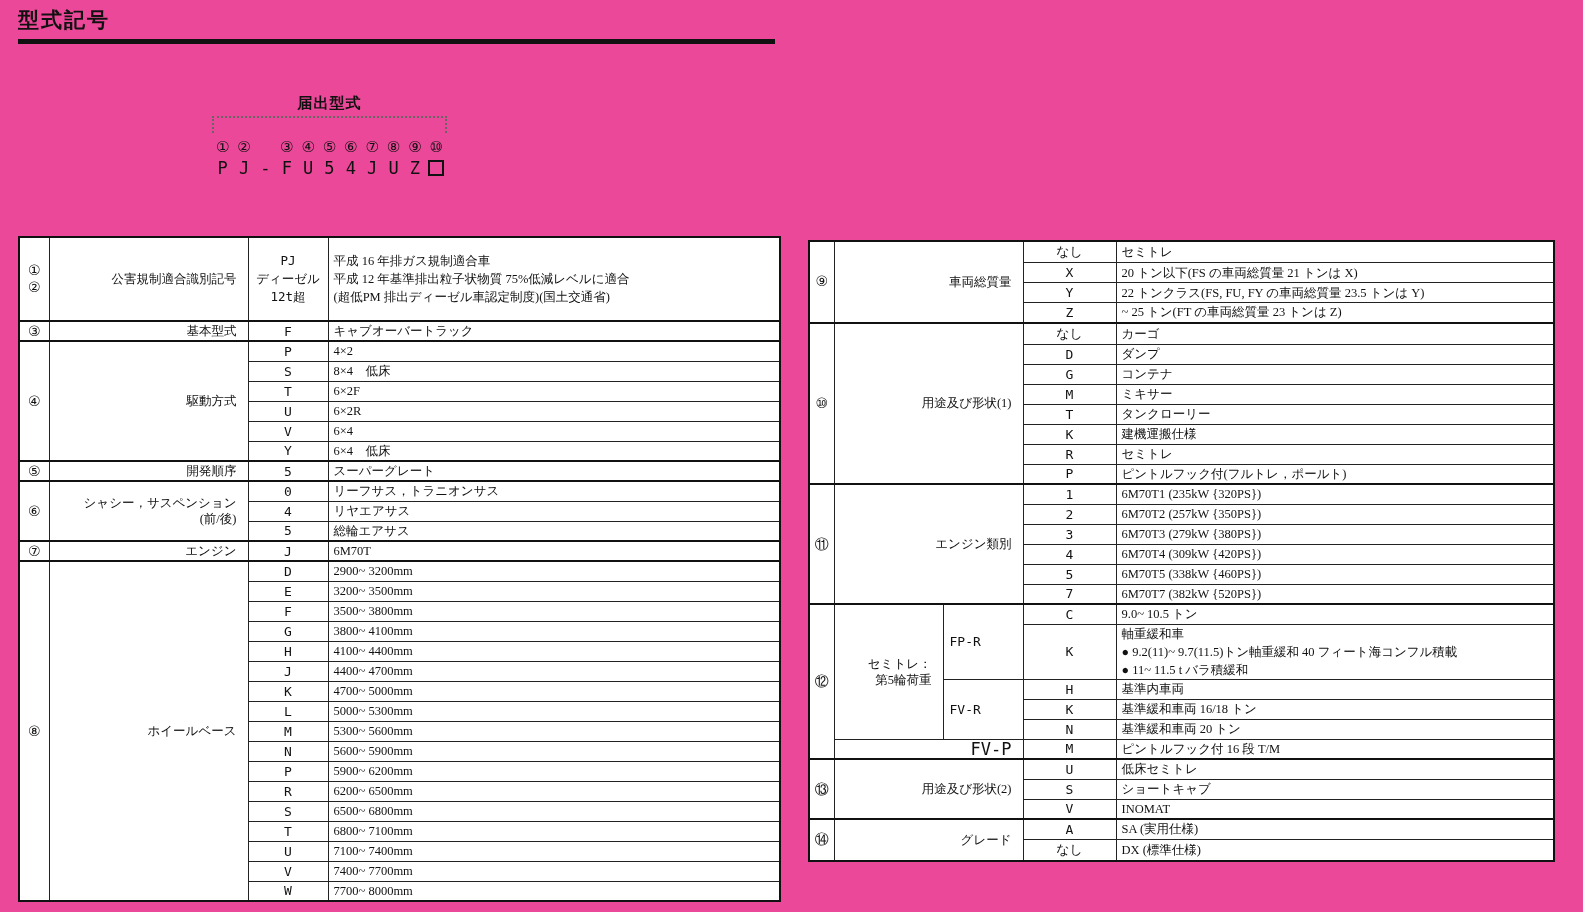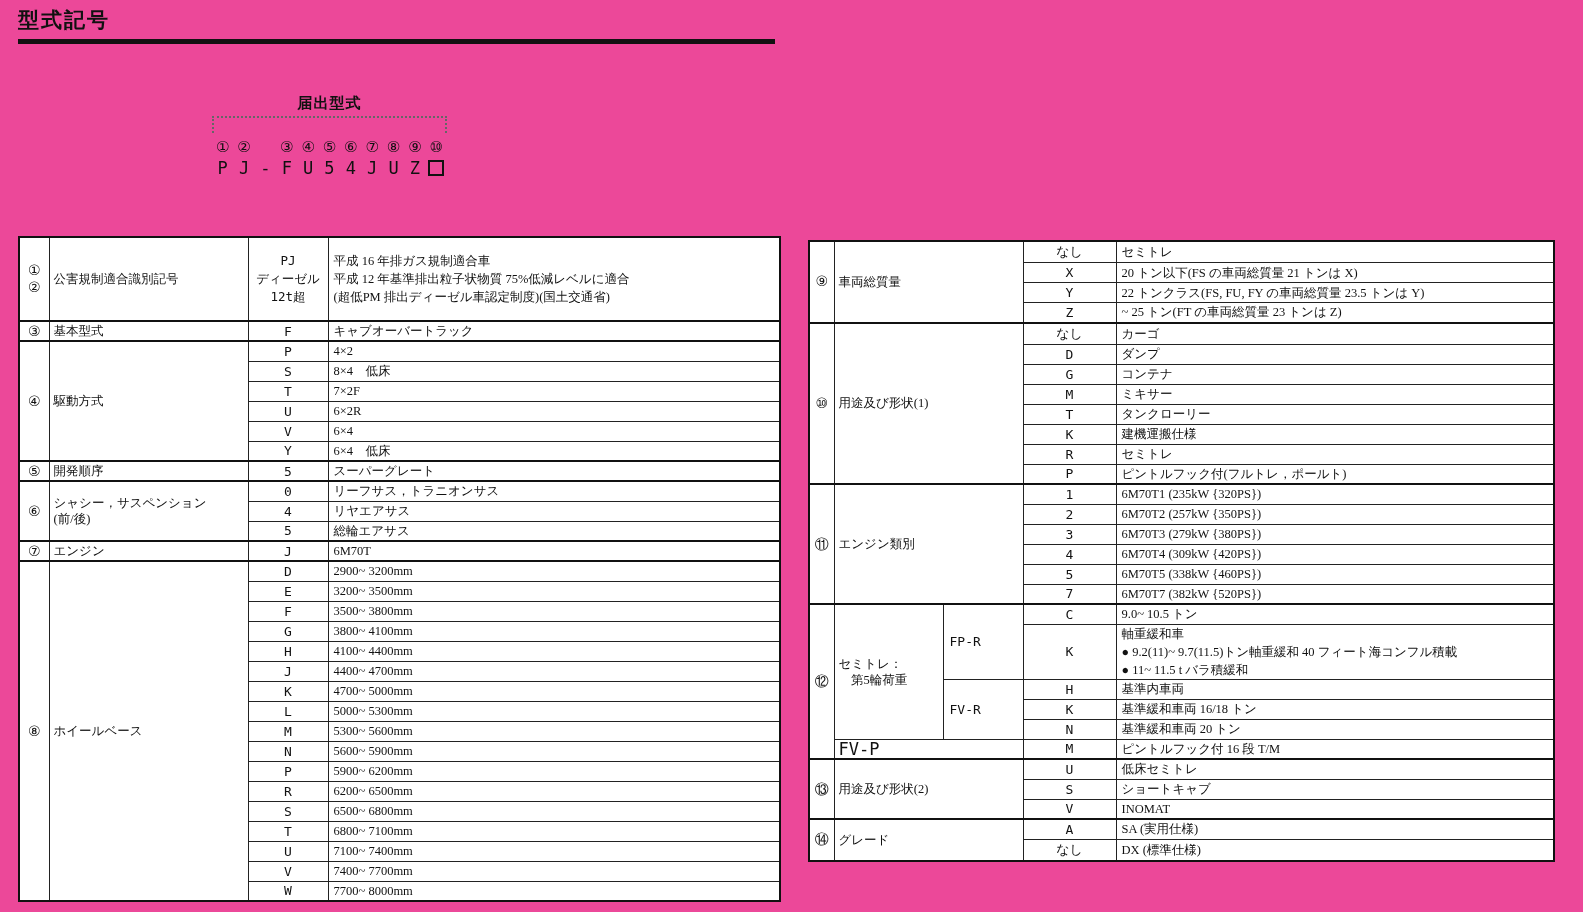--- a/index.html
+++ b/index.html
@@ -21,21 +21,21 @@
   .dg-c{height:24px;font:500 17px "DejaVu Sans Mono",monospace;line-height:22px;}
   .sq{display:inline-block;width:12px;height:12px;border:2px solid #111;vertical-align:middle;margin-bottom:3px;}
   
   table{position:absolute;border-collapse:collapse;table-layout:fixed;background:#fff;border:2px solid #111;}
   #left-table{left:18px;top:236px;width:761px;}
   #right-table{left:808px;top:240px;width:745px;}
   td{border:1px solid #222;overflow:hidden;}
   tr{height:20px;}
   tr.sec>td{border-top:2px solid #111;}
   .num-cell{text-align:center;white-space:pre-line;font-size:14px;line-height:17px;padding:0;font-family:"DejaVu Sans",sans-serif;}
-  .label-cell{white-space:pre-line;font-size:12.5px;line-height:16px;padding:0 4px;}
+  .label-cell{white-space:pre-line;font-size:12.5px;line-height:16px;padding:0 11px;text-align:right;}
   .sub-cell{font:13px "DejaVu Sans Mono",monospace;padding:18px 6px;}
   .code-cell{text-align:center;font:13px "DejaVu Sans Mono",monospace;}
   .code-cell.multi{text-align:center;vertical-align:top;white-space:pre-line;padding:14px 3px;line-height:18px;font-size:12.5px;}
   .desc-cell{font-size:12.5px;padding:0 5px;white-space:pre-line;line-height:18px;}
   .mono{font-family:"DejaVu Sans Mono",monospace;font-size:17px;}
 </style>
 </head>
 <body>
 
 <div class="page">
@@ -125,21 +125,21 @@
           <td class="label-cell" rowspan="6">駆動方式</td>
           <td class="code-cell">P</td>
           <td class="desc-cell">4×2</td>
         </tr>
         <tr>
           <td class="code-cell">S</td>
           <td class="desc-cell">8×4　低床</td>
         </tr>
         <tr>
           <td class="code-cell">T</td>
-          <td class="desc-cell">7×2F</td>
+          <td class="desc-cell">6×2F</td>
         </tr>
         <tr>
           <td class="code-cell">U</td>
           <td class="desc-cell">6×2R</td>
         </tr>
         <tr>
           <td class="code-cell">V</td>
           <td class="desc-cell">6×4</td>
         </tr>
         <tr>

